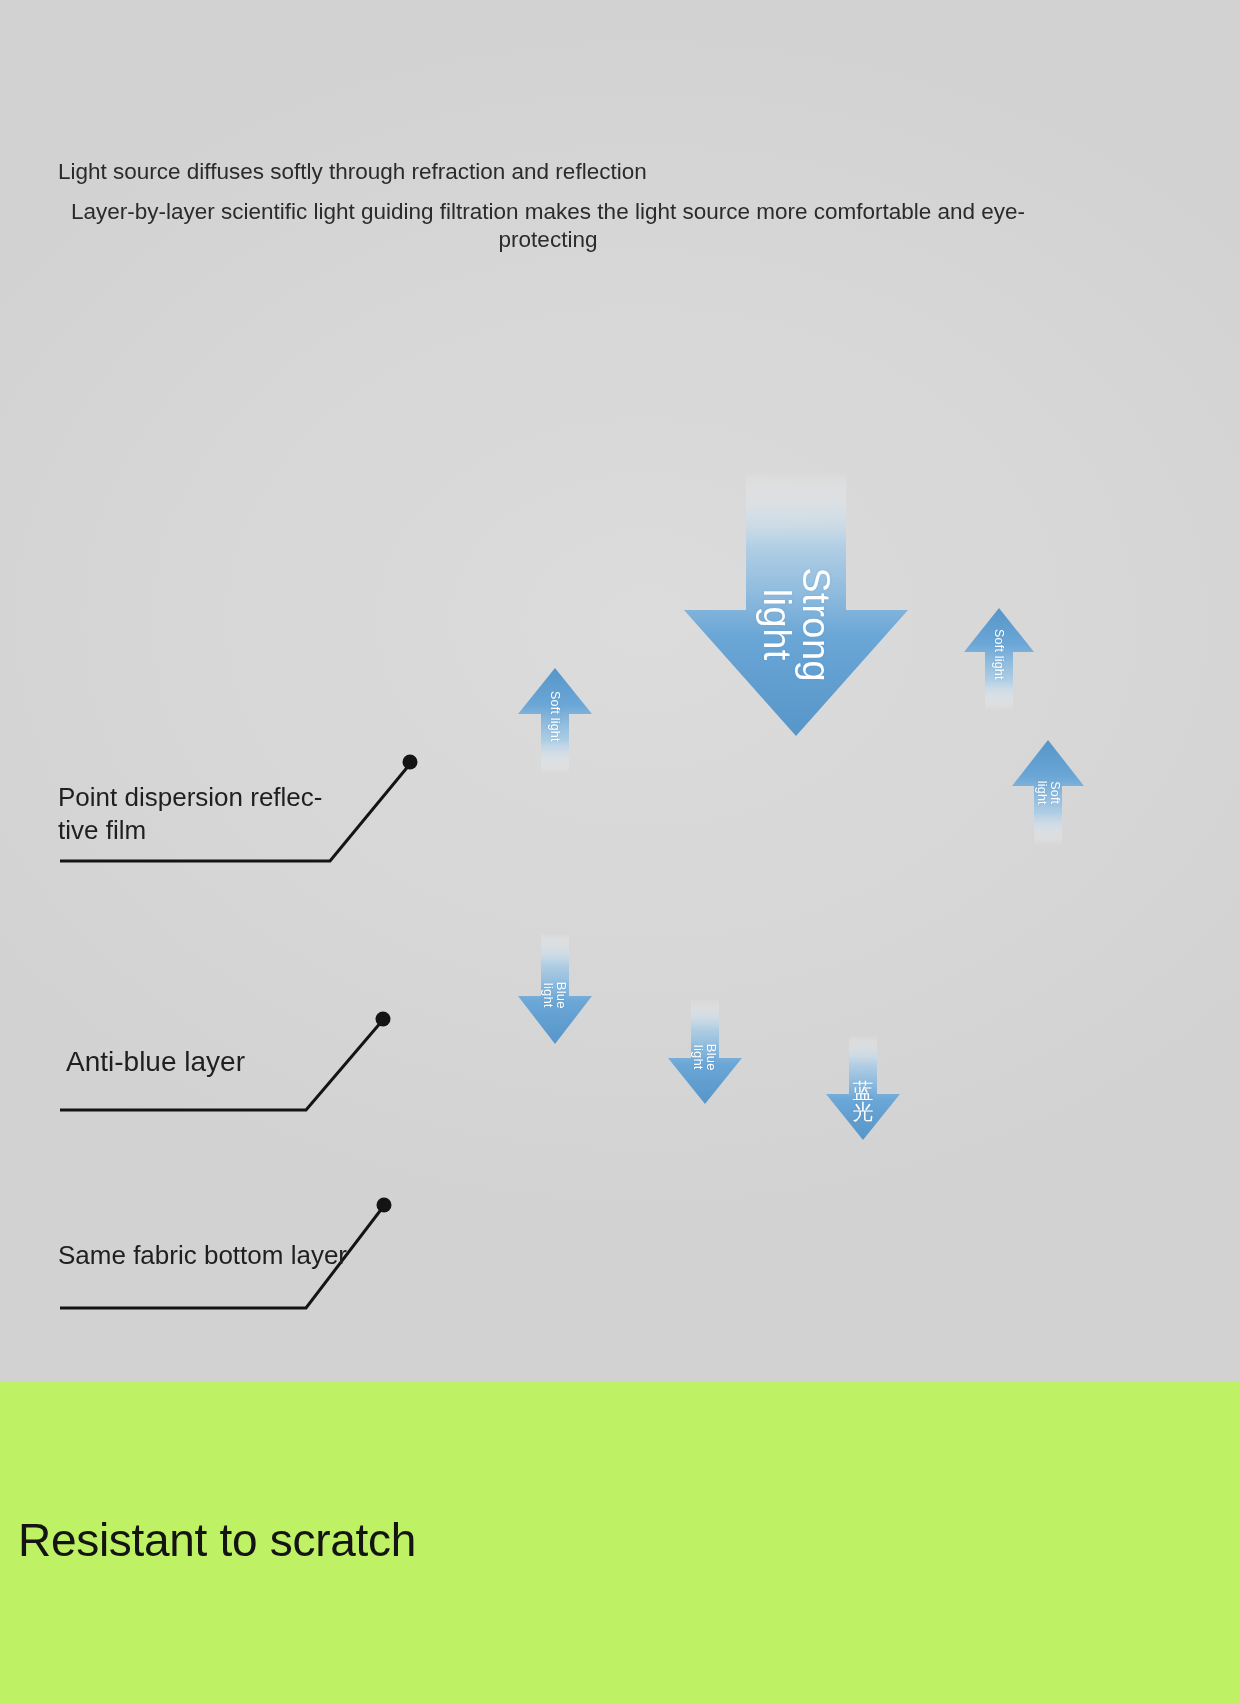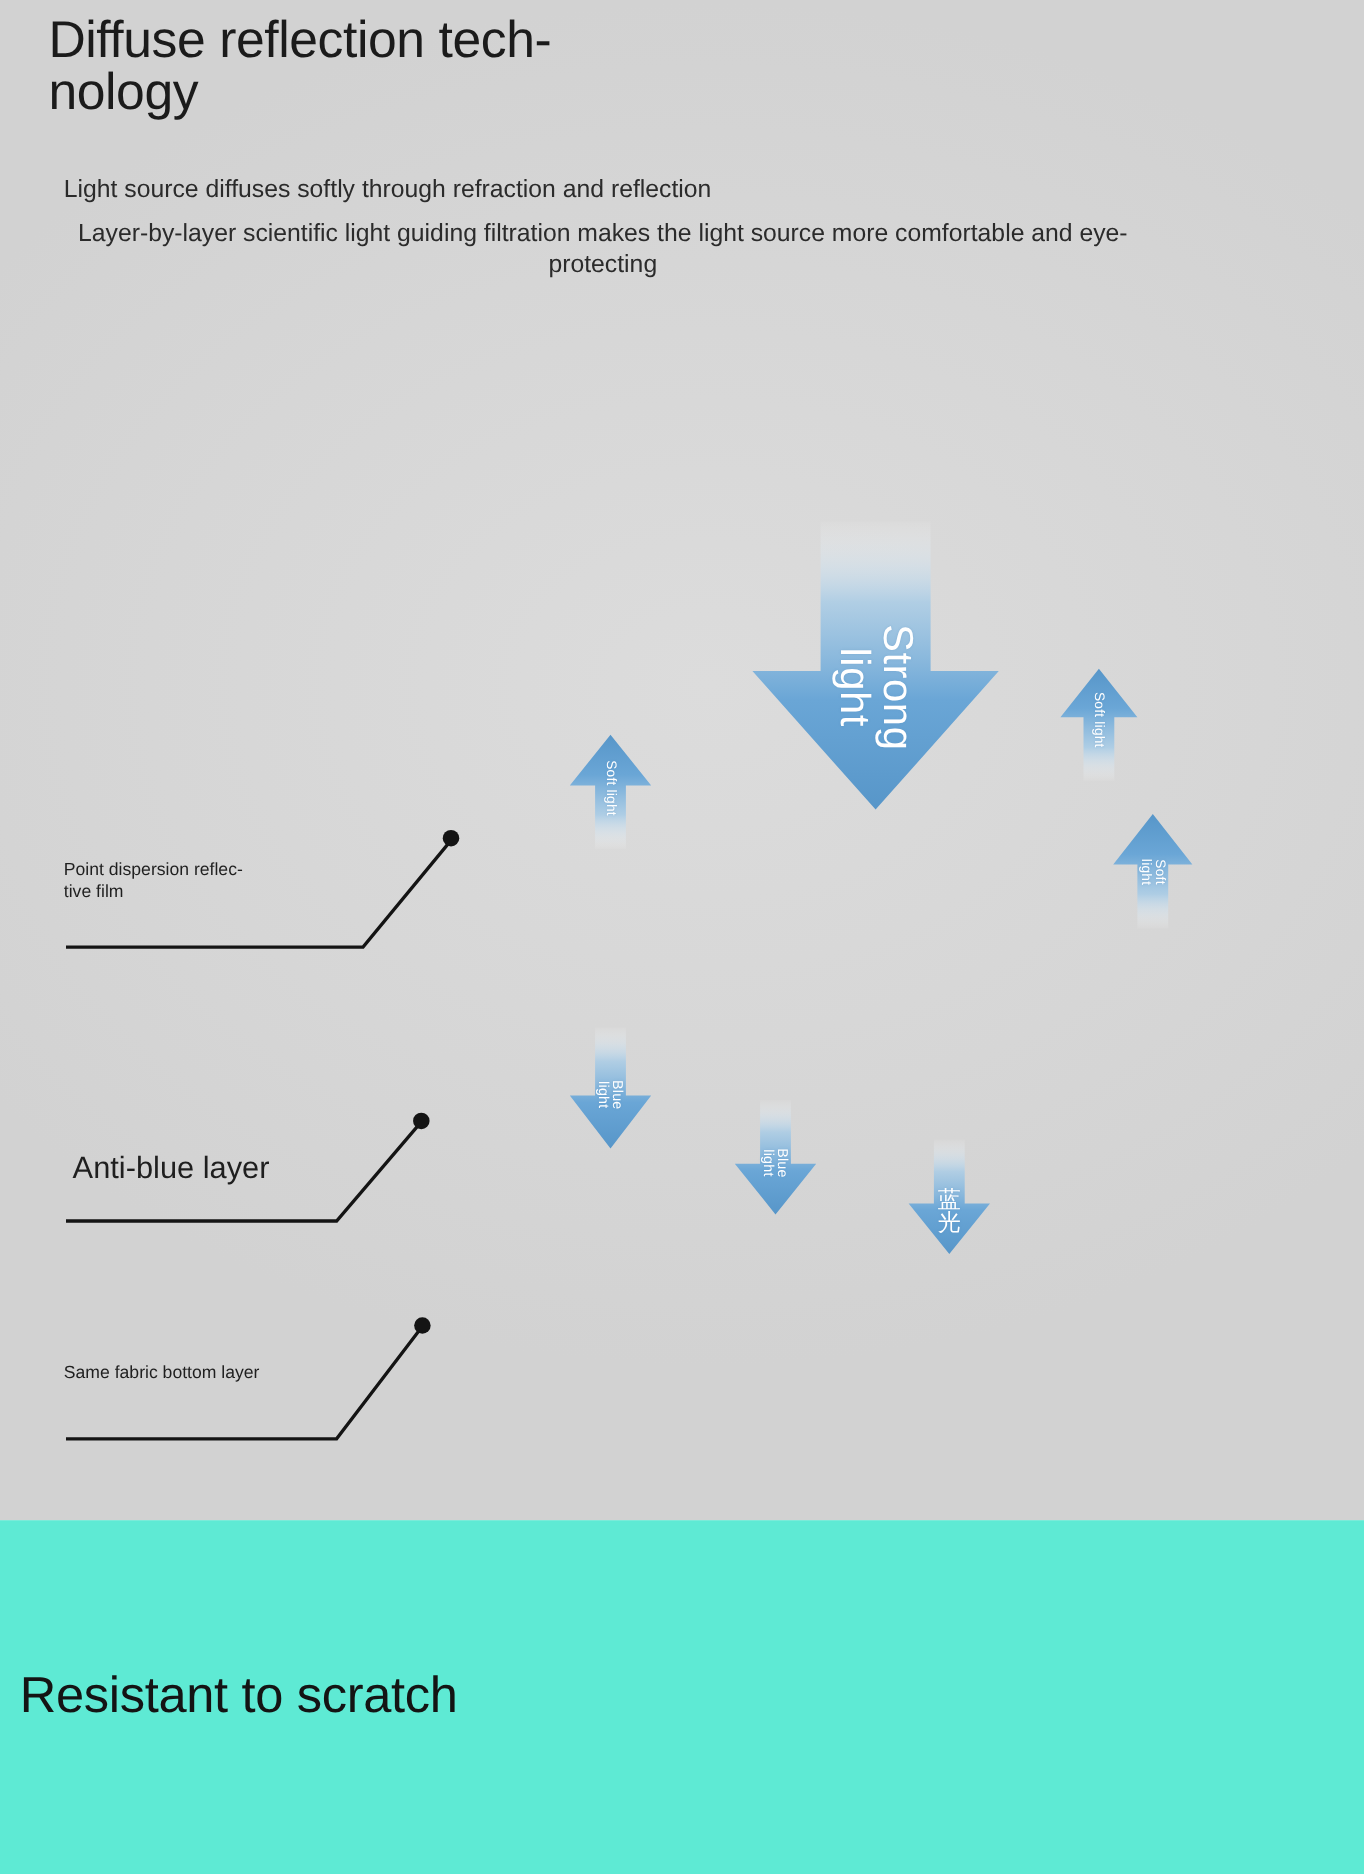--- a/index.html
+++ b/index.html
@@ -57,21 +57,21 @@
     width: 980px;
     font-size: 22.5px;
     color: #2b2b2b;
     line-height: 1.26;
     text-align: center;
   }
 
   
   .callout-label {
     position: absolute;
-    font-size: 16px;
+    font-size: 26px;
     color: #1f1f1f;
     line-height: 1.27;
     white-space: pre-line;
   }
   .callout-label.big { font-size: 28px; margin-left: 12px; }
 
   .leader {
     position: absolute;
     left: 0;
     top: 0;
@@ -103,39 +103,37 @@
   .t-blue   { font-size: 13px; letter-spacing: 0.2px; }
   .t-cn     { font-size: 21px; line-height: 1.0; font-family: Liberation Mono, monospace; }
 
   
   .bottom-section {
     position: absolute;
     left: 0;
     top: 1382px;
     width: 1240px;
     height: 322px;
-    background: #5eead4;
+    background: #bef264;
   }
   .bottom-title {
     position: absolute;
     left: 18px;
     top: 131px;
     font-size: 46px;
     color: #141414;
     font-weight: 400;
     letter-spacing: -0.3px;
   }
 </style>
 </head>
 <body>
 
 <div class="panel">
 
-  <div class="page-title">Diffuse reflection tech-
-nology</div>
   <div class="subtitle-1">Light source diffuses softly through refraction and reflection</div>
   <div class="subtitle-2">Layer-by-layer scientific light guiding filtration makes the light source more comfortable and eye-protecting</div>
 
   <svg class="leader" viewBox="0 0 1240 1382" xmlns="http://www.w3.org/2000/svg">
 
     <polyline points="60,861 330,861 410,764" fill="none" stroke="#141414" stroke-width="3"></polyline>
     <circle cx="410" cy="762" r="7.5" fill="#141414"></circle>
 
     <polyline points="60,1110 306,1110 382,1021" fill="none" stroke="#141414" stroke-width="3"></polyline>
     <circle cx="383" cy="1019" r="7.5" fill="#141414"></circle>

